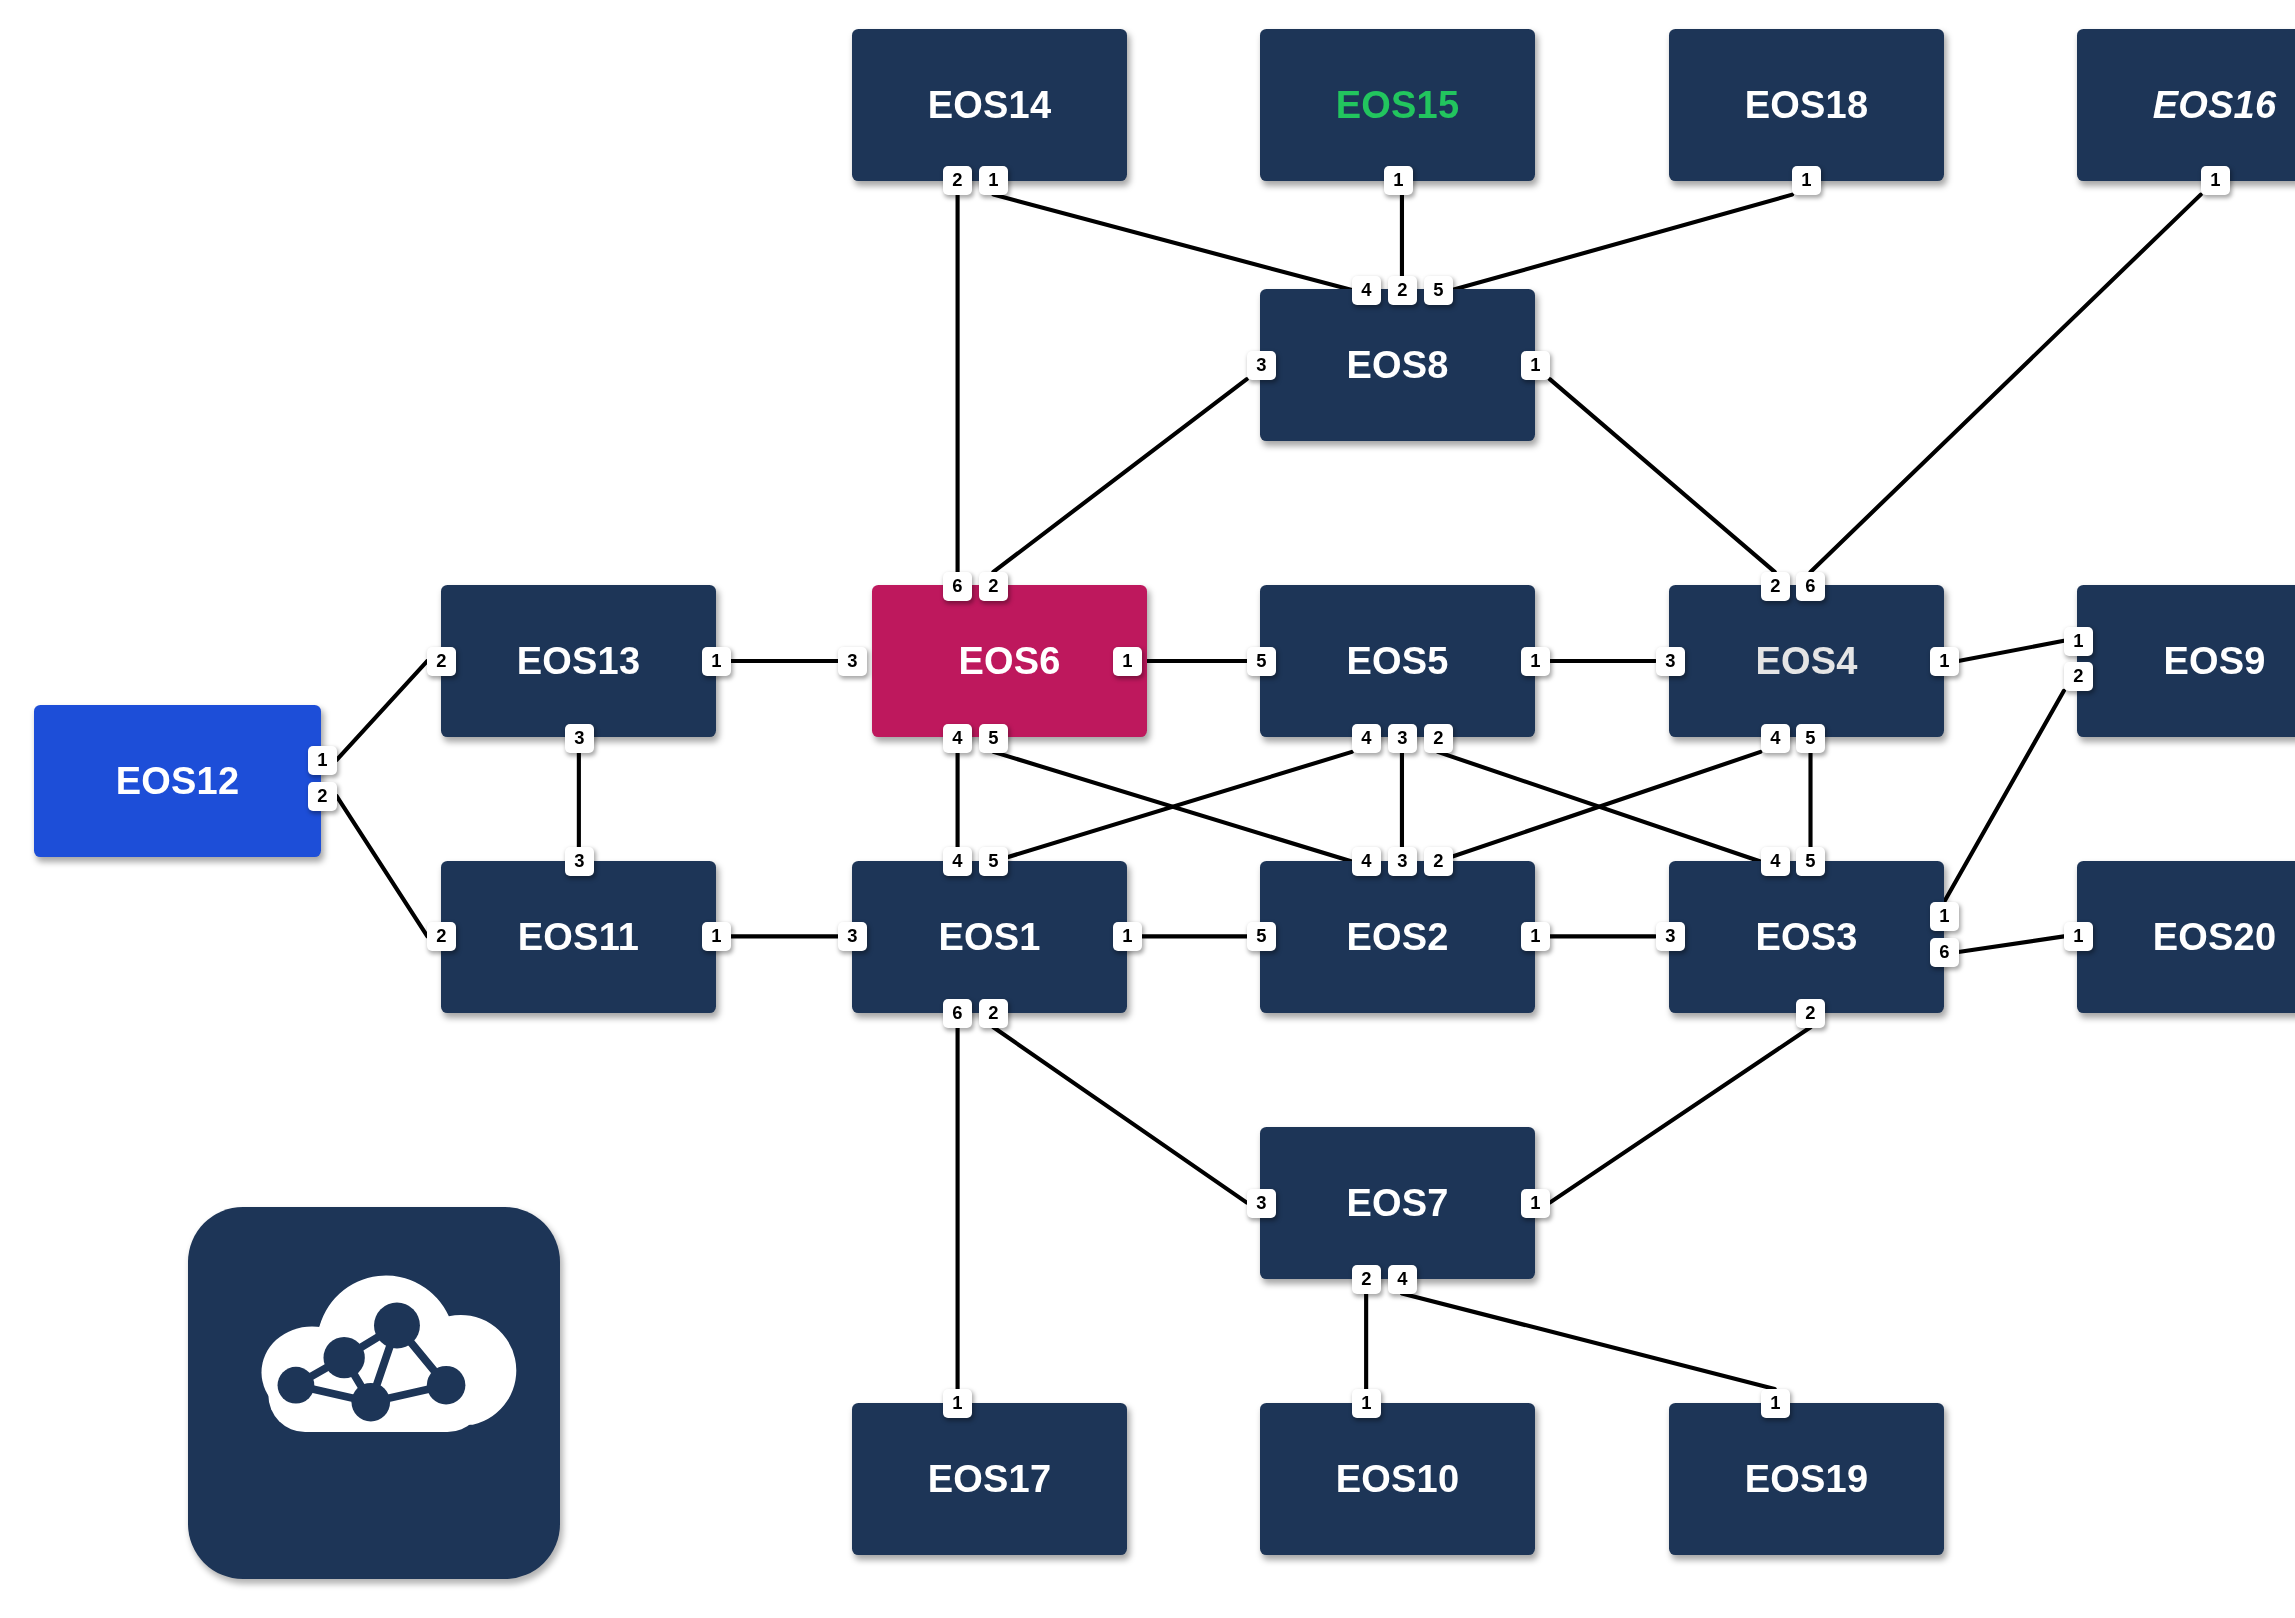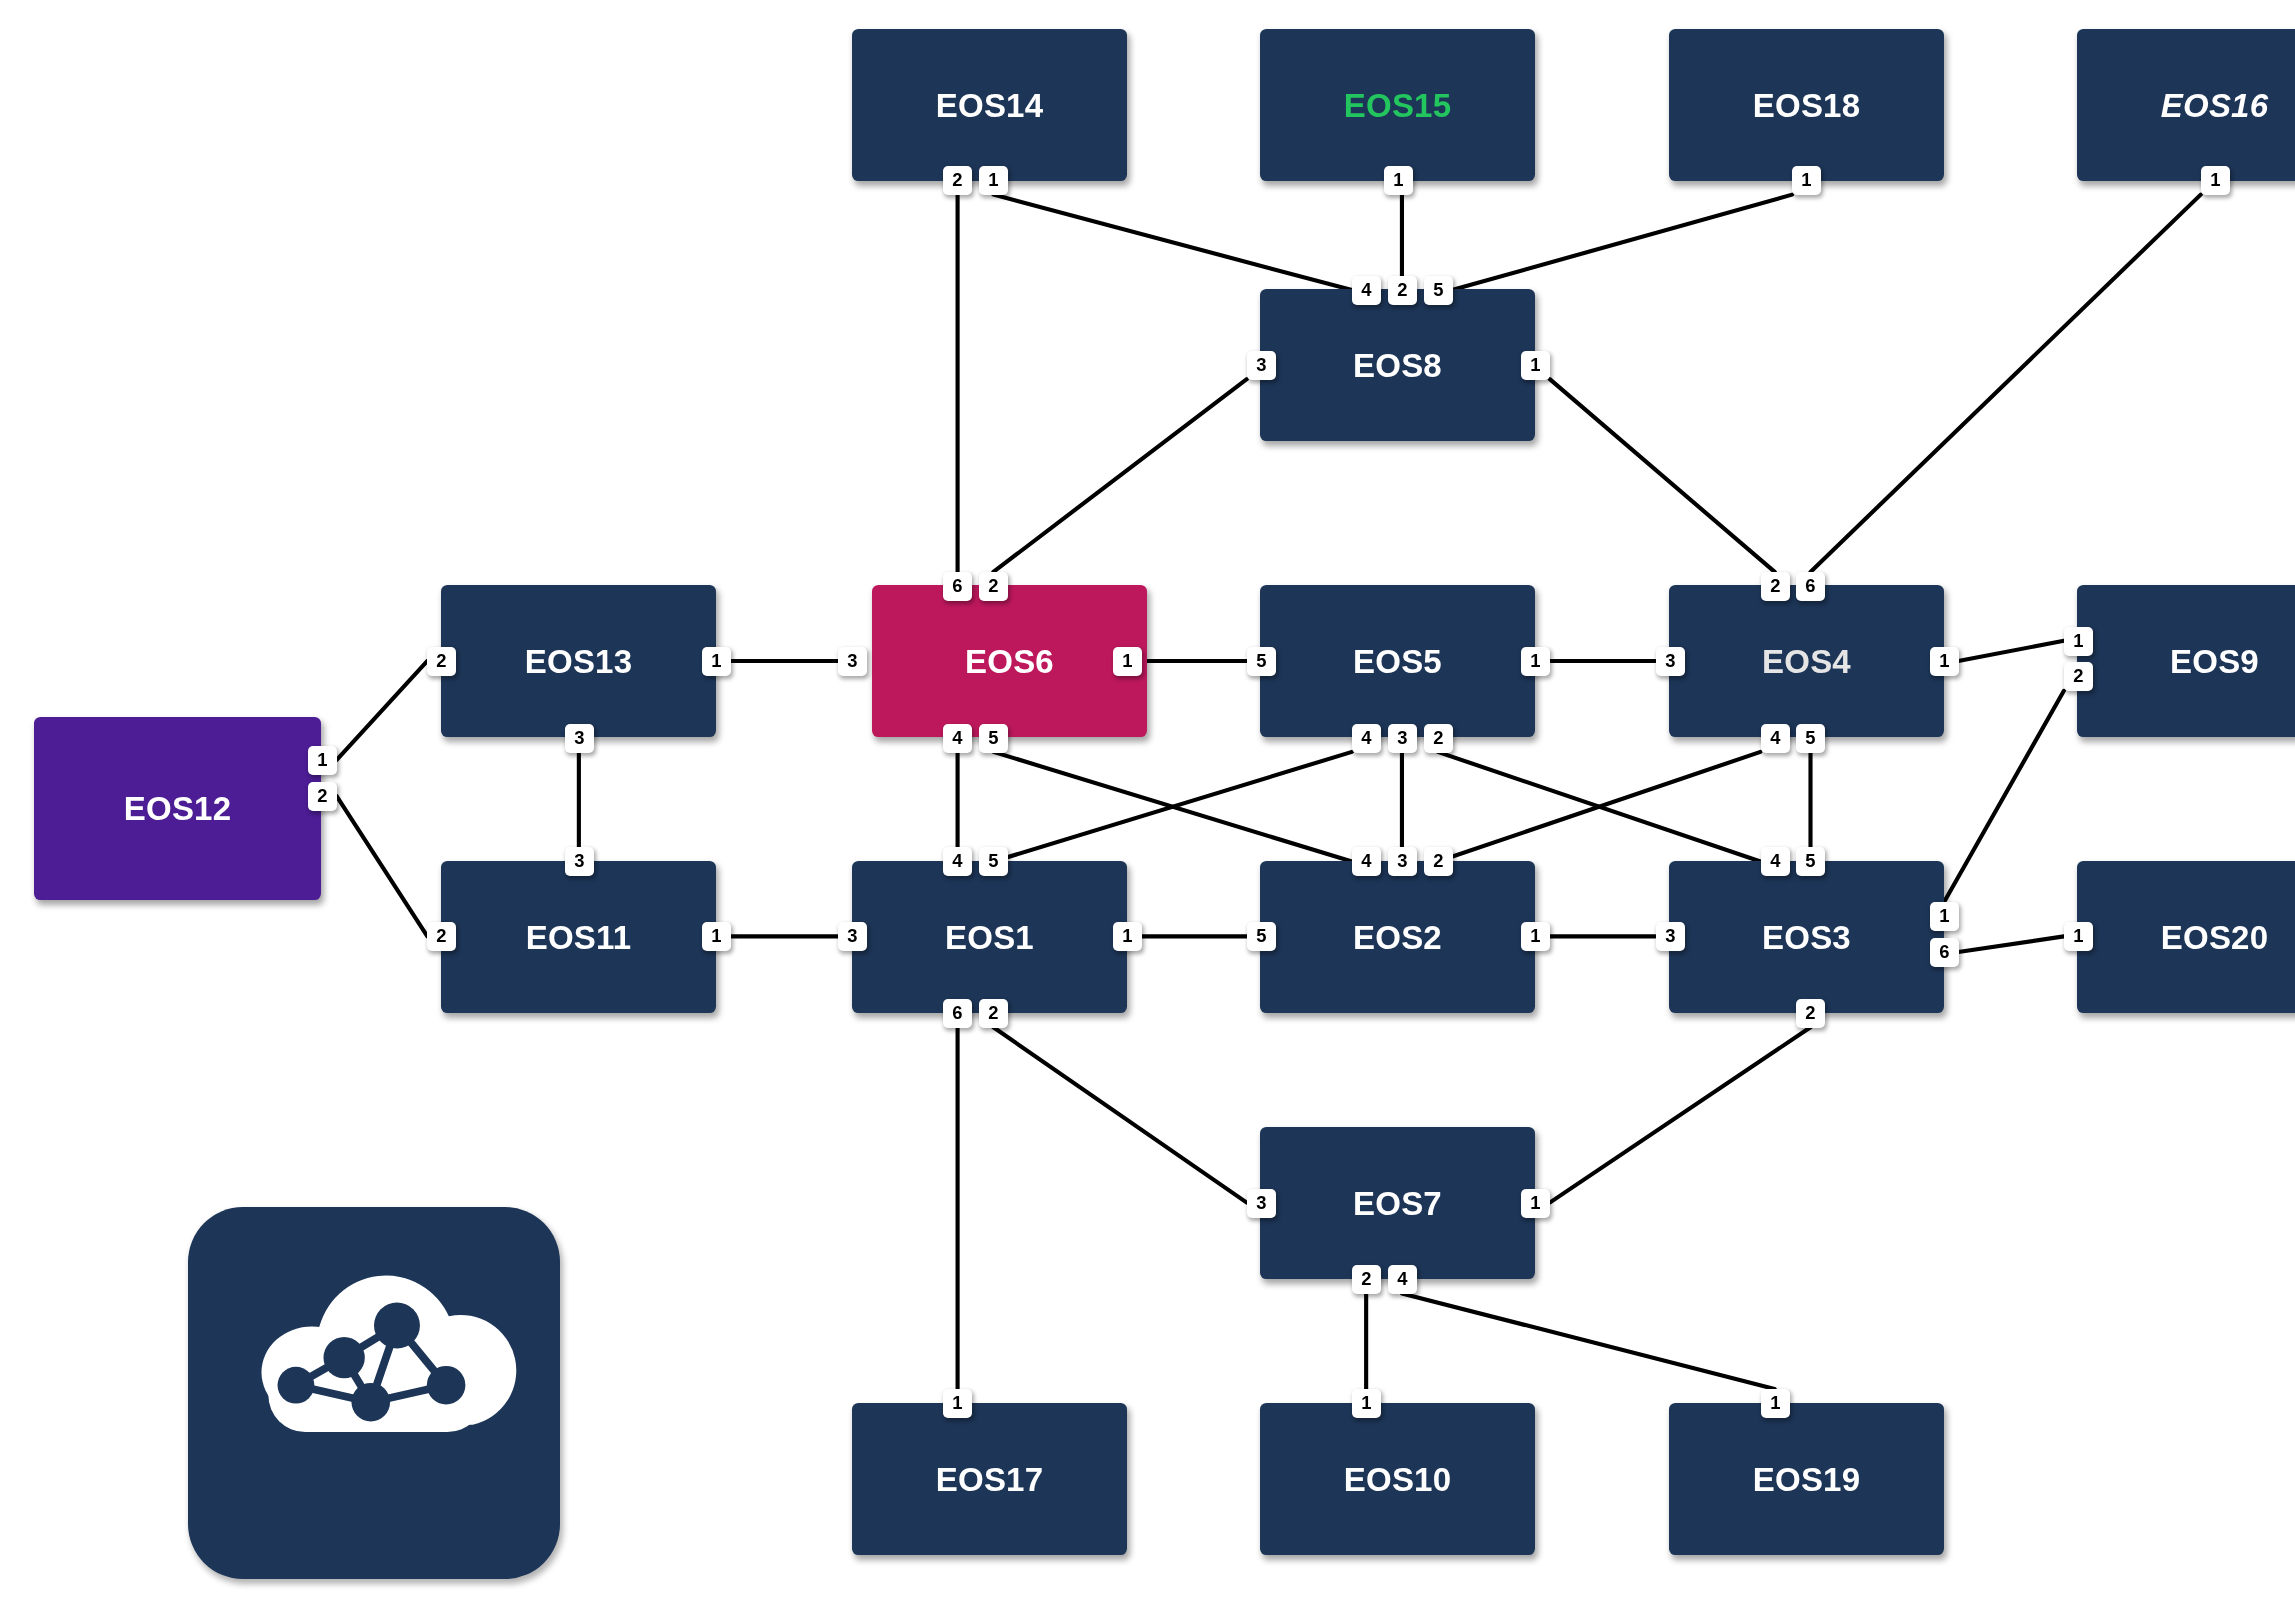--- a/index.html
+++ b/index.html
@@ -17,21 +17,21 @@
     background:#1d3557;
     border-radius:6.4px;
     box-shadow:2.8px 4.1px 6.4px rgba(0,0,0,0.35);
     display:flex;align-items:center;justify-content:center;
     z-index:5;
   }
   .node-label{
     color:#ffffff;
     font-family:"Liberation Sans",sans-serif;
     font-weight:bold;
-    font-size:33px;
+    font-size:38px;
     letter-spacing:0.2px;
     line-height:1;
     user-select:none;
     white-space:nowrap;
   }
   .port{
     position:absolute;
     width:28.5px;height:28.5px;
     background:#ffffff;
     border-radius:5px;
@@ -130,21 +130,21 @@
       </div>
       <div class="node" style="left: 1260px; top: 585px; width: 275px; height: 152px; background: rgb(29, 53, 87);">
         <span class="node-label" style="color: rgb(255, 255, 255);">EOS5</span>
       </div>
       <div class="node" style="left: 1669px; top: 585px; width: 275px; height: 152px; background: rgb(29, 53, 87);">
         <span class="node-label" style="color: #e5e5e5;">EOS4</span>
       </div>
       <div class="node" style="left: 2077px; top: 585px; width: 275px; height: 152px; background: rgb(29, 53, 87);">
         <span class="node-label" style="color: rgb(255, 255, 255);">EOS9</span>
       </div>
-      <div class="node" style="left: 34px; top: 705px; width: 287px; height: 183px; background: #4c1d95; margin-top: 12px;">
+      <div class="node" style="left: 34px; top: 705px; width: 287px; height: 152px; background: #1d4ed8;">
         <span class="node-label" style="color: rgb(255, 255, 255);">EOS12</span>
       </div>
       <div class="node" style="left: 441px; top: 861px; width: 275px; height: 152px; background: rgb(29, 53, 87);">
         <span class="node-label" style="color: rgb(255, 255, 255);">EOS11</span>
       </div>
       <div class="node" style="left: 852px; top: 861px; width: 275px; height: 152px; background: rgb(29, 53, 87);">
         <span class="node-label" style="color: rgb(255, 255, 255);">EOS1</span>
       </div>
       <div class="node" style="left: 1260px; top: 861px; width: 275px; height: 152px; background: rgb(29, 53, 87);">
         <span class="node-label" style="color: rgb(255, 255, 255);">EOS2</span>

